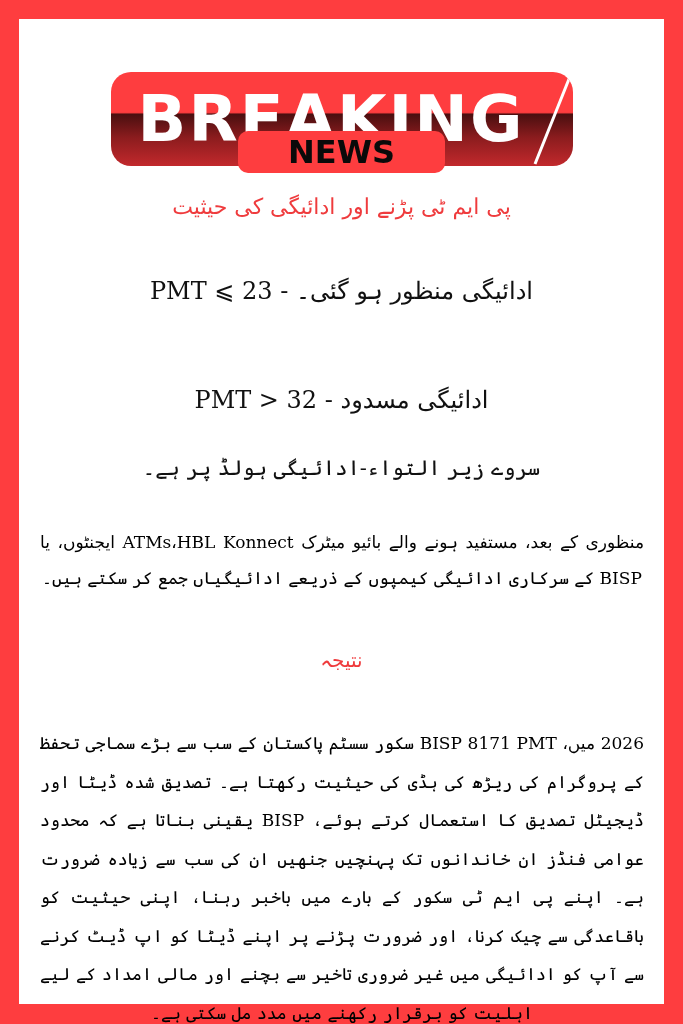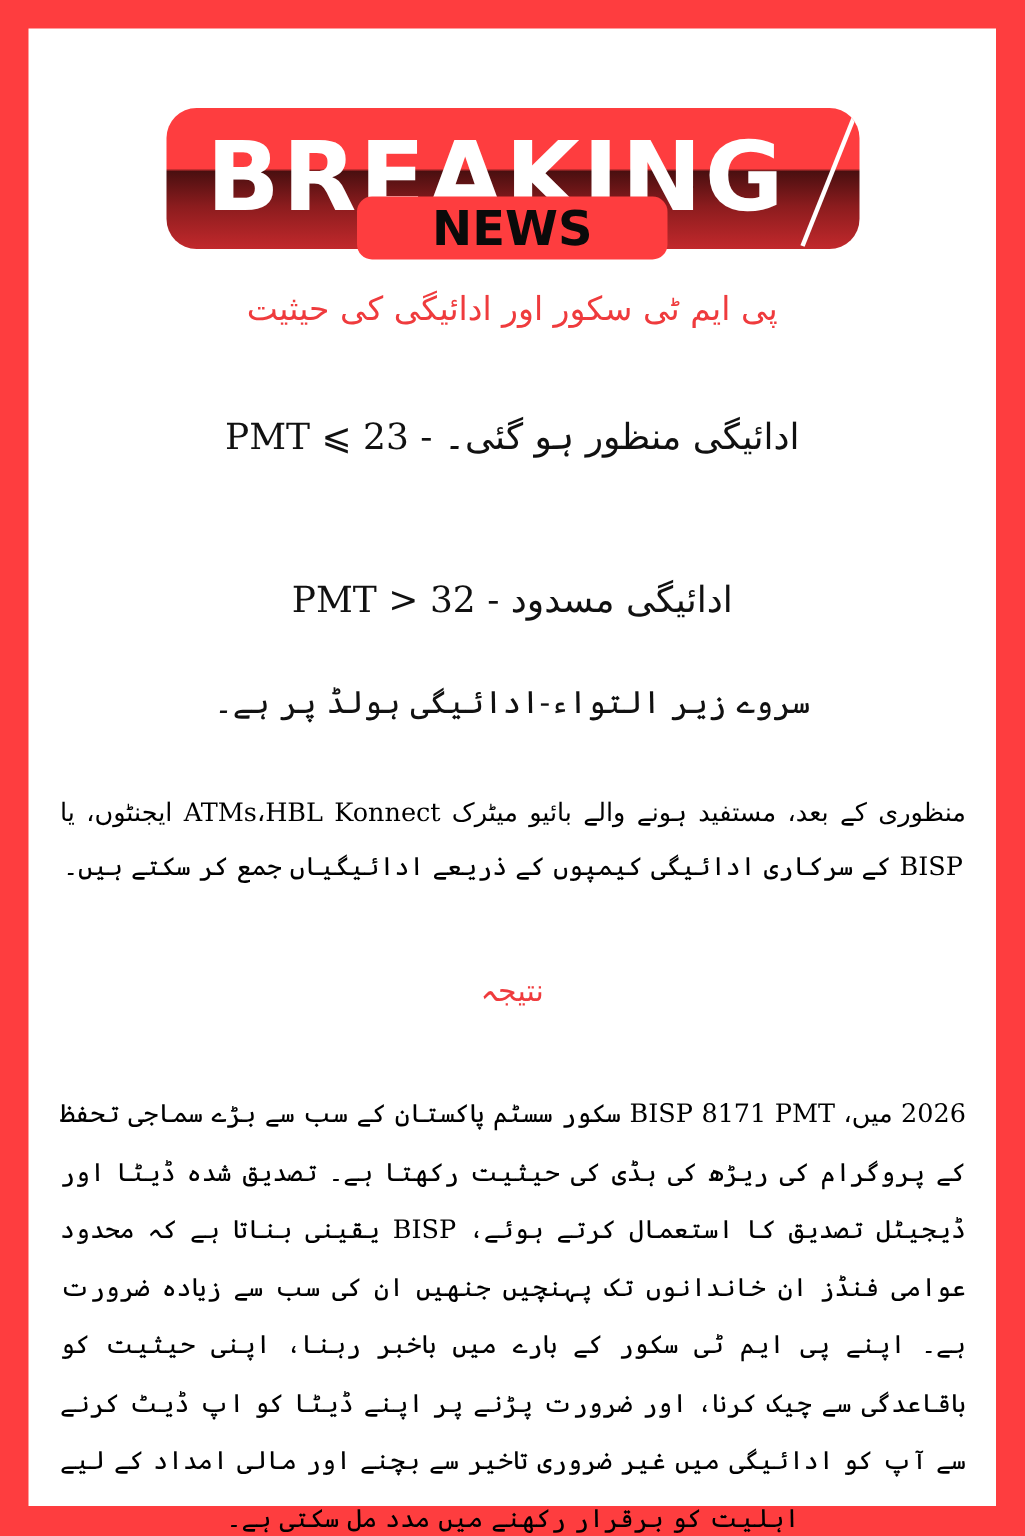--- a/index.html
+++ b/index.html
@@ -53,21 +53,21 @@
 <div class="card"></div>
 
 <div class="breaking">
   <div class="breaking-text">BREAKING</div>
   <svg class="breaking-slash" viewBox="0 0 60 94" preserveAspectRatio="none">
     <line x1="58" y1="2" x2="22" y2="92" stroke="#ffffff" stroke-width="3"></line>
   </svg>
 </div>
 <div class="news">NEWS</div>
 
-<div class="title urdu">پی ایم ٹی سکور اور ادائیگی کی حیثیت</div>
+<div class="title urdu">پی ایم ٹی پڑنے اور ادائیگی کی حیثیت</div>
 
 <div class="line urdu" style="top:274px;">PMT ⩽ 23 - ادائیگی منظور ہو گئی۔</div>
 <div class="line urdu" style="top:356px;margin-top:27px;">PMT &gt; 32 - ادائیگی مسدود</div>
 <div class="line urdu" style="top:438px; font-size:21px;margin-top:13px;">سروے زیر التواء-ادائیگی ہولڈ پر ہے۔</div>
 
 <div class="para urdu" style="top:524px;">منظوری کے بعد، مستفید ہونے والے بائیو میٹرک ATMs،HBL Konnect ایجنٹوں، یا BISP کے سرکاری ادائیگی کیمپوں کے ذریعے ادائیگیاں جمع کر سکتے ہیں۔</div>
 
 <div class="heading2 urdu">نتیجہ</div>
 
 <div class="para urdu" style="top:724px; line-height:38.5px;">2026 میں، BISP 8171 PMT سکور سسٹم پاکستان کے سب سے بڑے سماجی تحفظ کے پروگرام کی ریڑھ کی ہڈی کی حیثیت رکھتا ہے۔ تصدیق شدہ ڈیٹا اور ڈیجیٹل تصدیق کا استعمال کرتے ہوئے، BISP یقینی بناتا ہے کہ محدود عوامی فنڈز ان خاندانوں تک پہنچیں جنھیں ان کی سب سے زیادہ ضرورت ہے۔ اپنے پی ایم ٹی سکور کے بارے میں باخبر رہنا، اپنی حیثیت کو باقاعدگی سے چیک کرنا، اور ضرورت پڑنے پر اپنے ڈیٹا کو اپ ڈیٹ کرنے سے آپ کو ادائیگی میں غیر ضروری تاخیر سے بچنے اور مالی امداد کے لیے اہلیت کو برقرار رکھنے میں مدد مل سکتی ہے۔</div>

